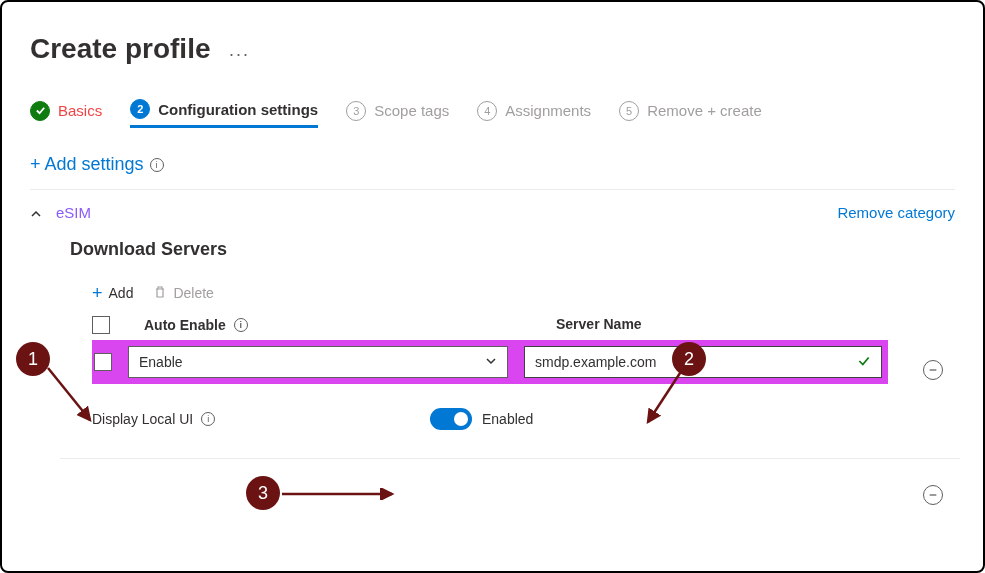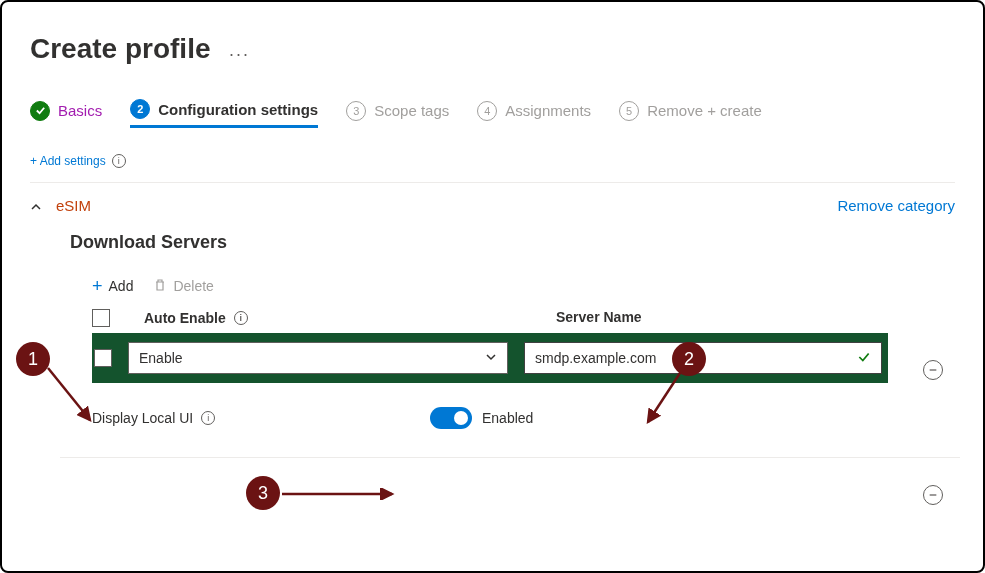--- a/index.html
+++ b/index.html
@@ -45,21 +45,21 @@
     margin-top: 34px;
     padding-bottom: 6px;
   }
   .step {
     display: flex;
     align-items: center;
     gap: 8px;
     font-size: 15px;
     color: #a19f9d;
   }
-  .step.done { color: #a21caf; justify-content: space-between; }
+  .step.done { color: #ef4444; justify-content: space-between; }
   .step.active {
     color: #323130;
     font-weight: 600;
     border-bottom: 3px solid #0078d4;
     padding-bottom: 6px;
     margin-bottom: -6px;
   }
   .step-circle {
     width: 20px; height: 20px;
     border-radius: 50%;
@@ -81,21 +81,21 @@
     color: #fff;
   }
   .add-settings-row {
     margin-top: 26px;
     display: flex;
     align-items: center;
     gap: 6px;
   }
   .link-btn {
     color: #0078d4;
-    font-size: 12px;
+    font-size: 18px;
     cursor: pointer;
   }
   .info-icon {
     width: 14px; height: 14px;
     border: 1px solid #605e5c;
     border-radius: 50%;
     display: inline-flex;
     align-items: center; justify-content: center;
     font-size: 9px;
     color: #605e5c;
@@ -117,21 +117,21 @@
     align-items: center;
     gap: 14px;
   }
   .chevron-up {
     width: 12px; height: 12px;
     display: inline-block;
   }
   .chevron-up svg { width: 12px; height: 12px; }
   .category-title {
     font-size: 15px;
-    color: #c2410c;
+    color: #8b5cf6;
     text-align: center;
   }
   .remove-link {
     color: #0078d4;
     font-size: 15px;
     cursor: pointer;
   }
   .section-heading {
     font-size: 18px;
     font-weight: 700;
@@ -164,23 +164,23 @@
     gap: 32px;
   }
   .col-checkbox { width: 20px; display:flex; align-items:flex-start; }
   .col-auto { width: 380px; display:flex; align-items:center; gap:8px; font-weight:600; }
   .col-server { flex:1; font-weight:600; }
   .row {
     display: flex;
     align-items: center;
     margin-left: 62px;
     gap: 16px;
-    background: #14532d;
+    background: #d946ef;
     padding: 4px 6px 4px 2px;
-    height: 50px;
+    height: 44px;
     width: 796px;
   }
   .checkbox {
     width: 18px; height: 18px;
     border: 1px solid #605e5c;
     background: #fff;
   }
   .select-box {
     width: 380px;
     height: 32px;

